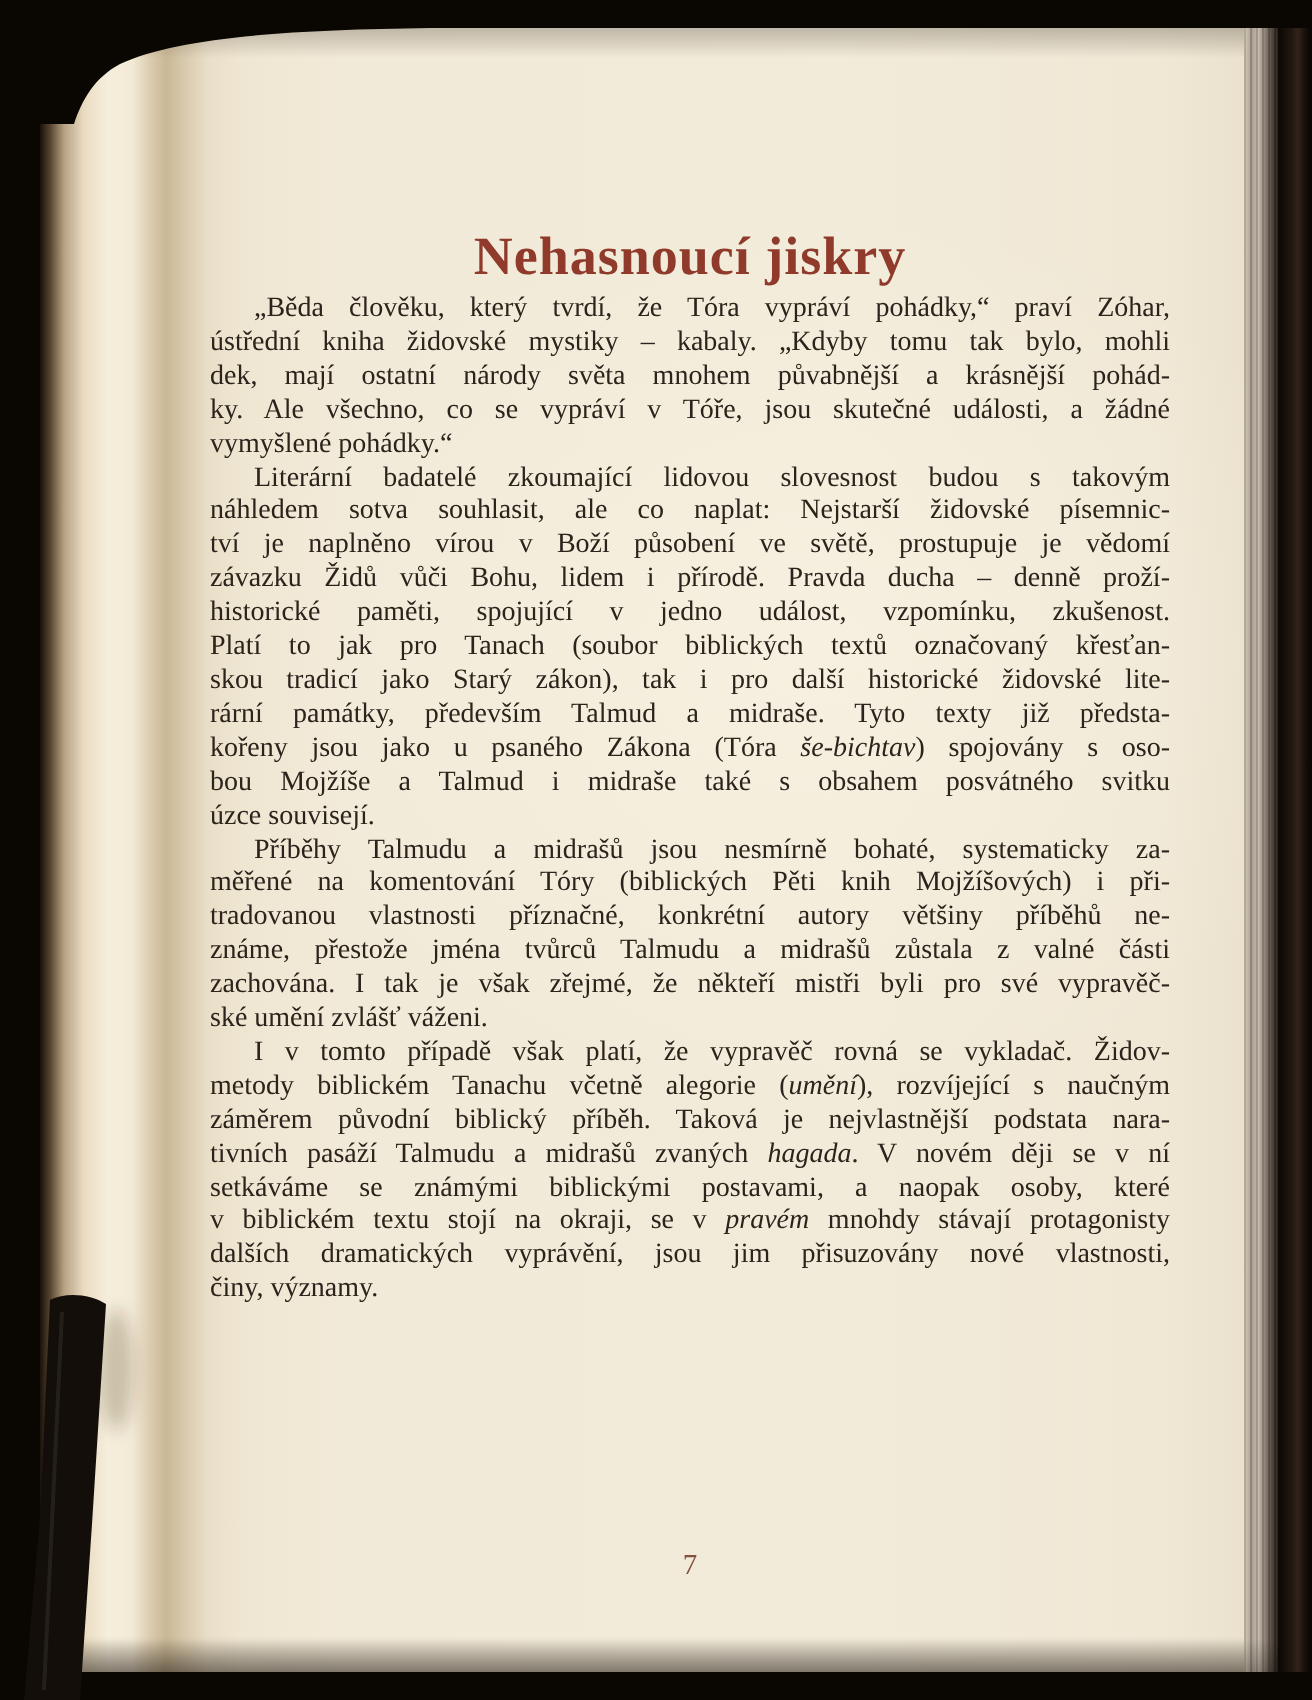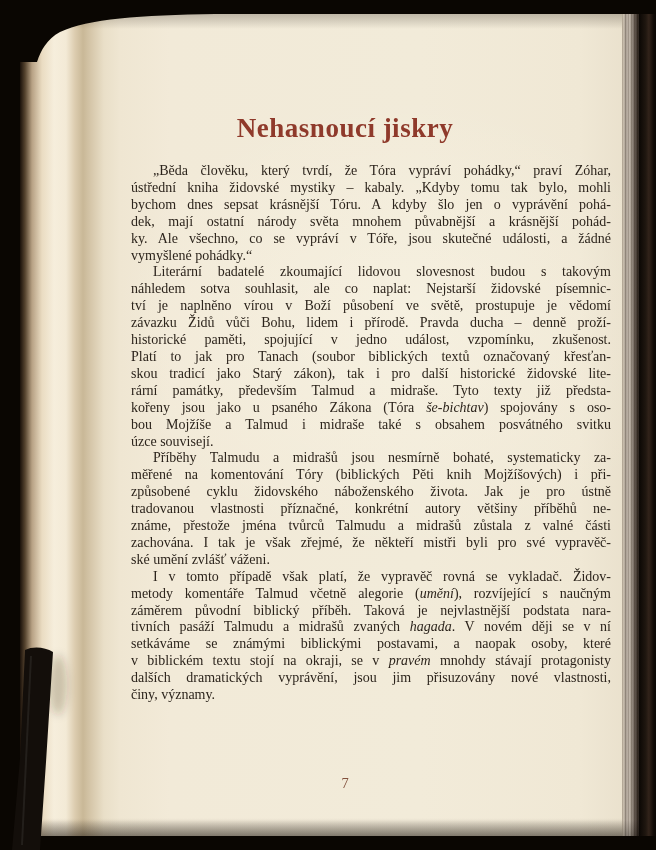--- a/index.html
+++ b/index.html
@@ -53,25 +53,24 @@
     position: absolute;
     left: 85px; top: 80px; width: 480px;
     text-align: center;
     font-size: 27px;
     line-height: 34px;
     letter-spacing: 0.5px;
     color: var(--titleColor, #8f3a2b);
   }
   .text-block {
     position: absolute;
-    left: 85px; top: 150px; width: 480px;
+    left: 85px; top: 134px; width: 480px;
     font-size: 14px;
     line-height: 16.9px;
     color: var(--textColor, #2c241c);
-    margin-left: 26px;
   }
   .line {
     text-align: justify;
     text-align-last: justify;
   }
   .line.first { text-indent: 22px; }
   .line.last  { text-align-last: left; }
   .it { font-style: italic; }
   .page-number {
     position: absolute;
@@ -84,44 +83,42 @@
 </head>
 <body>
 
 <div class="photo">
 
   <div class="page">
     <h1 class="title">Nehasnoucí jiskry</h1>
     <div class="text-block">
         <div class="line first"><span>„Běda člověku, který tvrdí, že Tóra vypráví pohádky,“ praví Zóhar,</span></div>
         <div class="line"><span>ústřední kniha židovské mystiky – kabaly. „Kdyby tomu tak bylo, mohli</span></div>
-        <div class="line"><span>bychom dnes sepsat krásnější Tóru. A kdyby šlo jen o vyprávění pohá-</span></div>
         <div class="line"><span>dek, mají ostatní národy světa mnohem půvabnější a krásnější pohád-</span></div>
         <div class="line"><span>ky. Ale všechno, co se vypráví v Tóře, jsou skutečné události, a žádné</span></div>
         <div class="line last"><span>vymyšlené pohádky.“</span></div>
         <div class="line first"><span>Literární badatelé zkoumající lidovou slovesnost budou s takovým</span></div>
         <div class="line"><span>náhledem sotva souhlasit, ale co naplat: Nejstarší židovské písemnic-</span></div>
         <div class="line"><span>tví je naplněno vírou v Boží působení ve světě, prostupuje je vědomí</span></div>
         <div class="line"><span>závazku Židů vůči Bohu, lidem i přírodě. Pravda ducha – denně proží-</span></div>
         <div class="line"><span>historické paměti, spojující v jedno událost, vzpomínku, zkušenost.</span></div>
         <div class="line"><span>Platí to jak pro Tanach (soubor biblických textů označovaný křesťan-</span></div>
         <div class="line"><span>skou tradicí jako Starý zákon), tak i pro další historické židovské lite-</span></div>
         <div class="line"><span>rární památky, především Talmud a midraše. Tyto texty již předsta-</span></div>
         <div class="line"><span>kořeny jsou jako u psaného Zákona (Tóra </span><span class="it">še-bichtav</span><span>) spojovány s oso-</span></div>
         <div class="line"><span>bou Mojžíše a Talmud i midraše také s obsahem posvátného svitku</span></div>
         <div class="line last"><span>úzce souvisejí.</span></div>
         <div class="line first"><span>Příběhy Talmudu a midrašů jsou nesmírně bohaté, systematicky za-</span></div>
         <div class="line"><span>měřené na komentování Tóry (biblických Pěti knih Mojžíšových) i při-</span></div>
-        <div class="line"><span>způsobené cyklu židovského náboženského života. Jak je pro ústně</span></div>
         <div class="line"><span>tradovanou vlastnosti příznačné, konkrétní autory většiny příběhů ne-</span></div>
         <div class="line"><span>známe, přestože jména tvůrců Talmudu a midrašů zůstala z valné části</span></div>
         <div class="line"><span>zachována. I tak je však zřejmé, že někteří mistři byli pro své vypravěč-</span></div>
         <div class="line last"><span>ské umění zvlášť váženi.</span></div>
         <div class="line first"><span>I v tomto případě však platí, že vypravěč rovná se vykladač. Židov-</span></div>
-        <div class="line"><span>metody komentáře Talmud včetně alegorie (</span><span class="it">umění</span><span>), rozvíjející s naučným</span></div>
+        <div class="line"><span>metody biblickém Tanachu včetně alegorie (</span><span class="it">umění</span><span>), rozvíjející s naučným</span></div>
         <div class="line"><span>záměrem původní biblický příběh. Taková je nejvlastnější podstata nara-</span></div>
         <div class="line"><span>tivních pasáží Talmudu a midrašů zvaných </span><span class="it">hagada</span><span>. V novém ději se v ní</span></div>
         <div class="line"><span>setkáváme se známými biblickými postavami, a naopak osoby, které</span></div>
         <div class="line"><span>v biblickém textu stojí na okraji, se v </span><span class="it">pravém</span><span> mnohdy stávají protagonisty</span></div>
         <div class="line"><span>dalších dramatických vyprávění, jsou jim přisuzovány nové vlastnosti,</span></div>
         <div class="line last"><span>činy, významy.</span></div>
       </div>
     <div class="page-number">7</div>
   </div>
 

